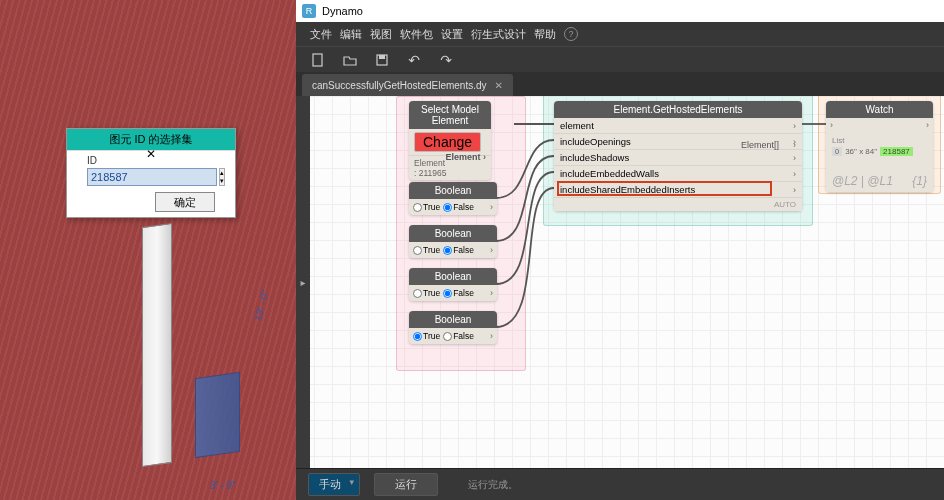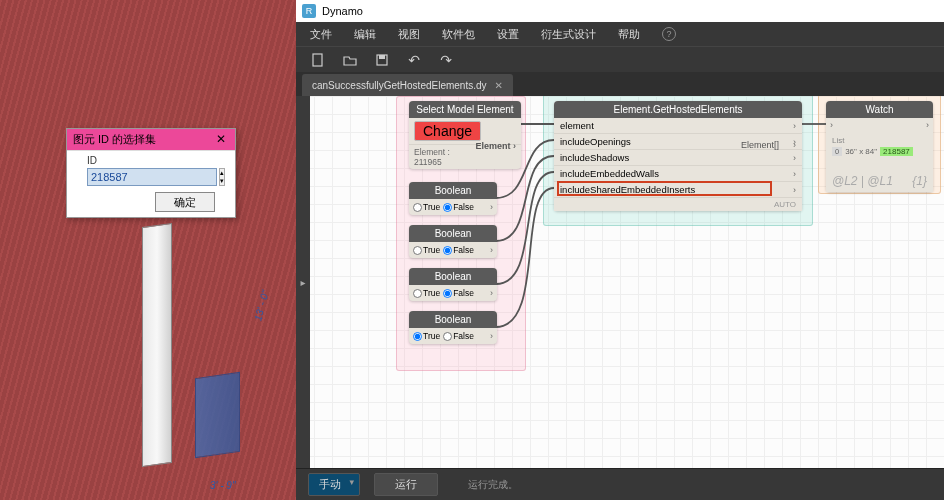--- a/index.html
+++ b/index.html
@@ -10,36 +10,36 @@
 .wall-brick { position: absolute; left: 0; top: 0; width: 100%; height: 100%; 
   background: repeating-linear-gradient(105deg, #a84a4a 0 2px, #9a4242 2px 6px), repeating-linear-gradient(15deg, rgba(0,0,0,0.05) 0 1px, transparent 1px 8px); }
 .door-geom { position: absolute; left: 142px; top: 225px; width: 30px; height: 240px; background: linear-gradient(90deg,#e8e8e8,#f8f8f8,#d0d0d0); border: 1px solid #888; transform: skewY(-8deg); }
 .door-small { position: absolute; left: 195px; top: 375px; width: 45px; height: 80px; background: linear-gradient(90deg,#4a6aaa,#3a5a9a); border: 1px solid #2a4a8a; transform: skewY(-8deg); opacity: 0.85; }
 .dim-text { position: absolute; color: #2a5aaa; font-size: 10px; font-style: italic; }
 .dim-1 { left: 246px; top: 300px; transform: rotate(-75deg); }
 .dim-2 { left: 210px; top: 480px; }
 
 
 .id-dialog { position: absolute; left: 66px; top: 128px; width: 170px; height: 90px; background: #fff; border: 1px solid #999; box-shadow: 2px 2px 6px rgba(0,0,0,0.3); }
-.id-dialog-title { height: 22px; background: #ec4899; padding: 3px 6px; font-size: 11px; display: flex; justify-content: space-between; align-items: center; border-bottom: 1px solid #ddd; }
+.id-dialog-title { height: 22px; background: #14b8a6; padding: 3px 6px; font-size: 11px; display: flex; justify-content: space-between; align-items: center; border-bottom: 1px solid #ddd; flex-direction: column; }
 .id-close { width: 16px; height: 16px; font-size: 12px; text-align: center; cursor: pointer; }
 .id-body { padding: 4px 20px; font-size: 11px; }
 .id-label { font-size: 10px; color: #333; margin-bottom: 2px; }
 .id-input-wrap { display: flex; align-items: center; gap: 2px; }
 .id-input { width: 130px; height: 18px; border: 1px solid #7a9ac0; padding: 1px 3px; font-size: 11px; color: #1a4a9a; background: #d0e0f0; }
 .id-input::selection { background: #2a5ac0; color: #fff; }
 .id-spinner { width: 12px; height: 18px; border: 1px solid #aaa; background: #f0f0f0; font-size: 7px; display:flex; flex-direction:column; justify-content:center; align-items:center; }
 .id-ok-row { display: flex; justify-content: flex-end; margin-top: 6px; }
 .id-ok { width: 60px; height: 20px; font-size: 11px; border: 1px solid #888; background: #efefef; cursor: pointer; }
 
 
 .dynamo { position: absolute; left: 296px; top: 0; width: 648px; height: 500px; background: #2a2a2a; display: flex; flex-direction: column; }
 .dy-titlebar { height: 22px; background: #fff; display: flex; align-items: center; padding-left: 6px; gap: 6px; font-size: 11px; }
 .dy-logo { width: 14px; height: 14px; background: #4aa0d0; border-radius: 2px; font-size: 9px; color: #fff; text-align: center; line-height: 14px; }
-.dy-menubar { height: 24px; background: #373737; display: flex; align-items: center; padding-left: 14px; gap: 22px; color: #ddd; font-size: 11px; }
+.dy-menubar { height: 24px; background: #373737; display: flex; align-items: center; padding-left: 14px; gap: 8px; color: #ddd; font-size: 11px; }
 .dy-menuitem { cursor: pointer; }
 .dy-help-icon { width: 14px; height: 14px; border: 1px solid #888; border-radius: 50%; font-size: 9px; text-align: center; line-height: 12px; color: #999; }
 .dy-toolbar { height: 26px; background: #373737; display: flex; align-items: center; padding-left: 14px; gap: 16px; border-top: 1px solid #444; }
 .dy-tb-icon { width: 16px; height: 14px; color: #ccc; display: flex; align-items: center; justify-content: center; }
 .dy-tabstrip { height: 24px; background: #2f2f2f; display: flex; align-items: flex-end; padding-left: 6px; }
 .dy-tab { height: 22px; padding: 3px 10px; background: #4a4a4a; color: #ddd; font-size: 10px; border-top-left-radius: 3px; border-top-right-radius: 3px; display: flex; align-items: center; gap: 8px; }
 .dy-tab-close { font-size: 10px; color: #aaa; cursor: pointer; }
 
 .dy-canvas-wrap { flex: 1; position: relative; background: #fcfcfc; overflow: hidden; }
 .dy-grid { position: absolute; inset: 0; 
@@ -50,21 +50,21 @@
 
 
 .node { position: absolute; border-radius: 4px; box-shadow: 0 1px 3px rgba(0,0,0,0.2); }
 .node-header { padding: 3px 0; text-align: center; font-size: 10px; color: #fff; border-top-left-radius: 4px; border-top-right-radius: 4px; font-weight: 500; }
 .node-body { background: #e8e4dc; font-size: 9px; }
 .node-row { display: flex; justify-content: space-between; align-items: center; padding: 2px 6px; border-bottom: 1px solid #d8d4cc; height: 16px; }
 .node-row:last-child { border-bottom: none; }
 .chev-r { font-size: 9px; color: #666; }
 
 
-.n-select { left: 113px; top: 5px; width: 112px; background: #e8e4dc; }
+.n-select { left: 113px; top: 5px; width: 82px; background: #e8e4dc; }
 .n-select .node-header { background: #5a5a5a; }
 .n-select-body { padding: 3px 5px; font-size: 9px; }
 .n-select-btn { display:inline-block; background: #ef4444; border: 1px solid #bbb; padding: 1px 8px; border-radius: 2px; font-size: 14px; margin-right: 4px; cursor:pointer; }
 .n-select-out { float: right; font-size: 9px; color: #555; font-weight: bold; }
 .n-select-value { padding: 2px 5px; font-size: 8.5px; color: #666; border-top: 1px solid #d8d4cc; }
 .pink-bg { position: absolute; left: 100px; top: 0px; width: 130px; height: 275px; background: rgba(255,180,200,0.25); border: 1px solid rgba(220,120,150,0.4); border-radius: 3px; }
 
 
 .n-bool { width: 88px; background: #e8e4dc; }
 .n-bool .node-header { background: #5a5a5a; }

